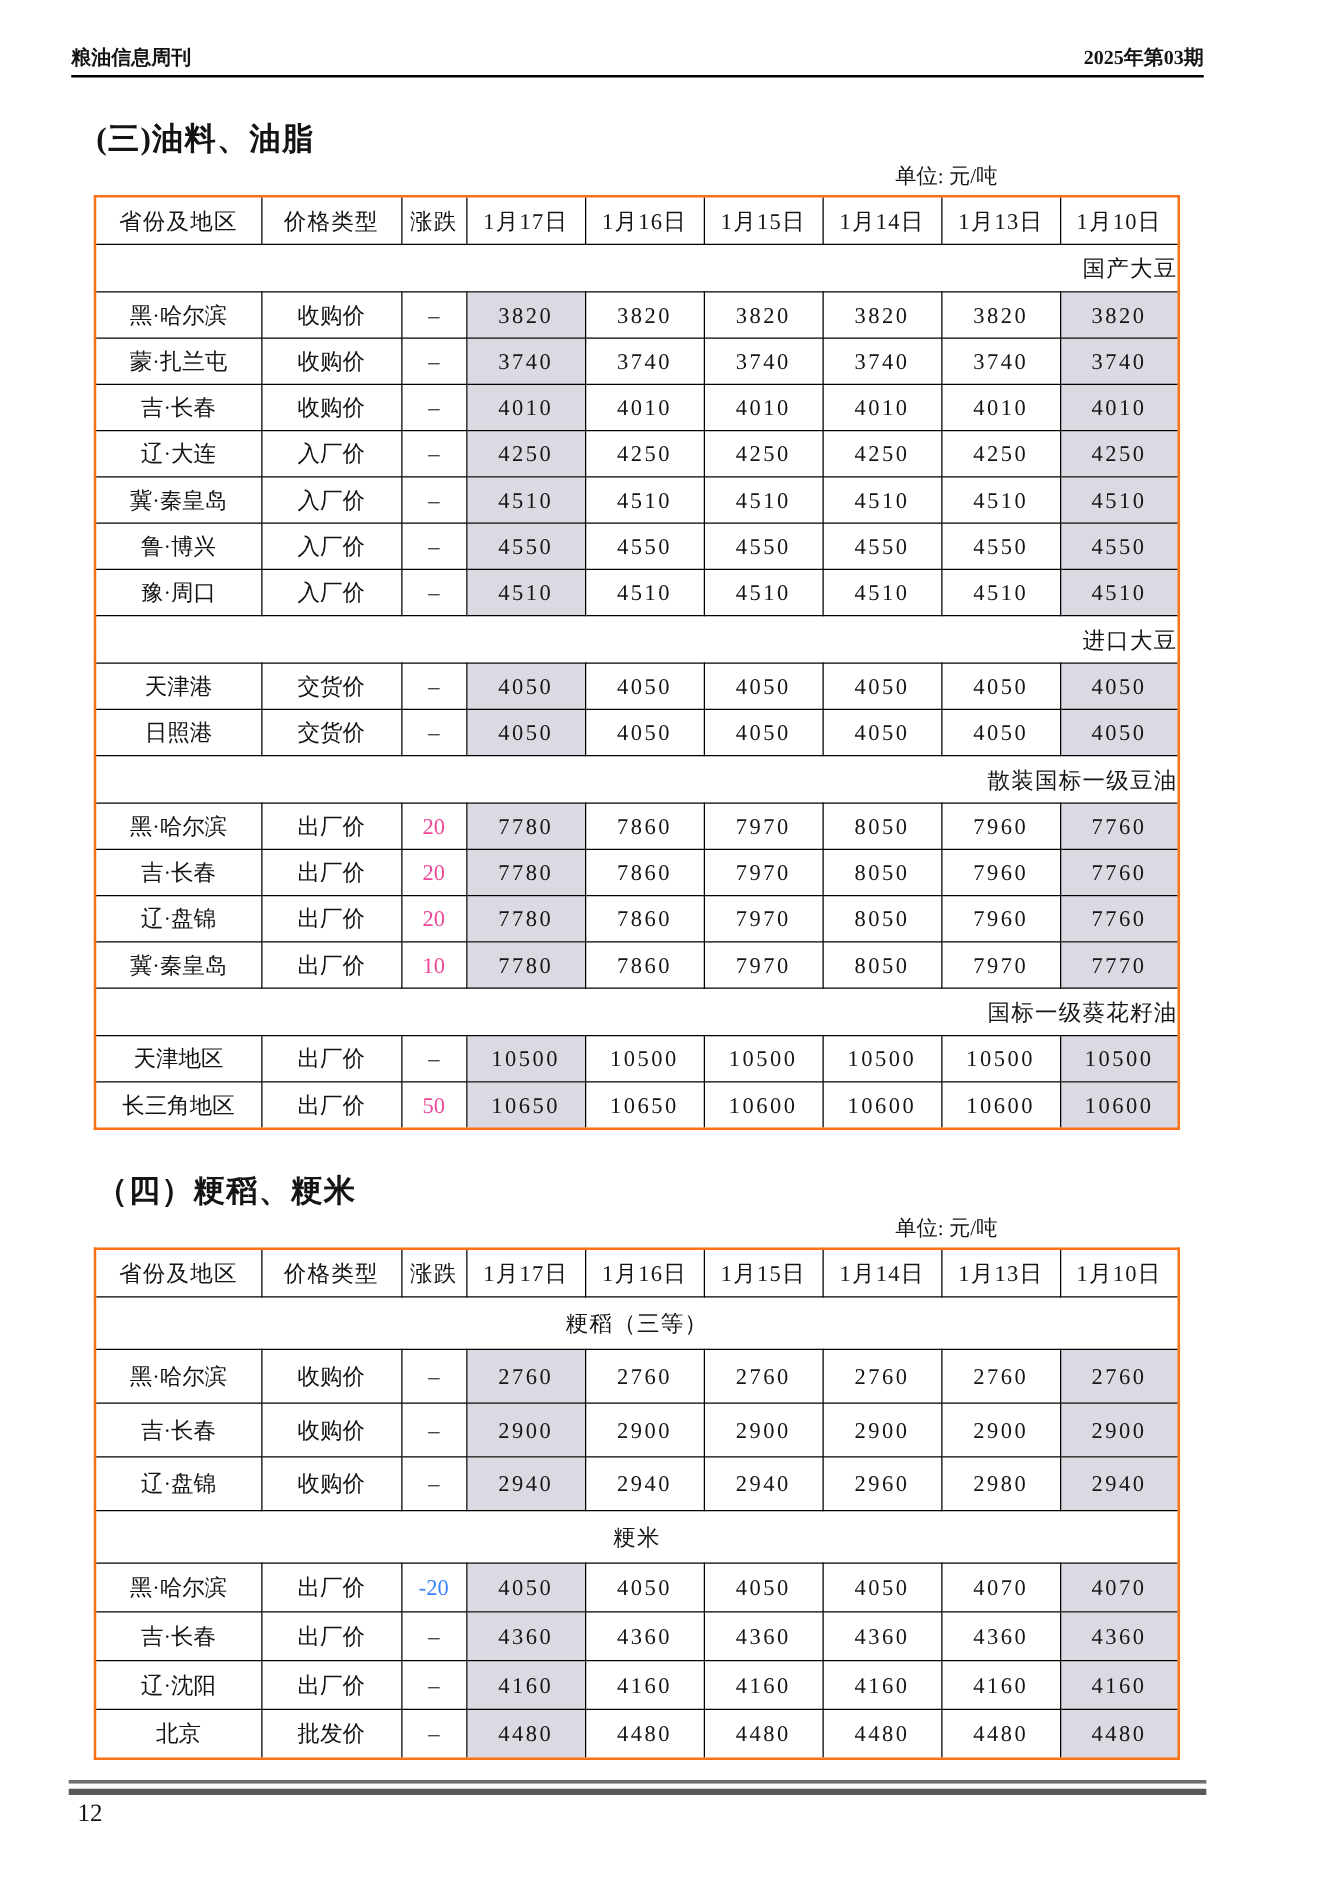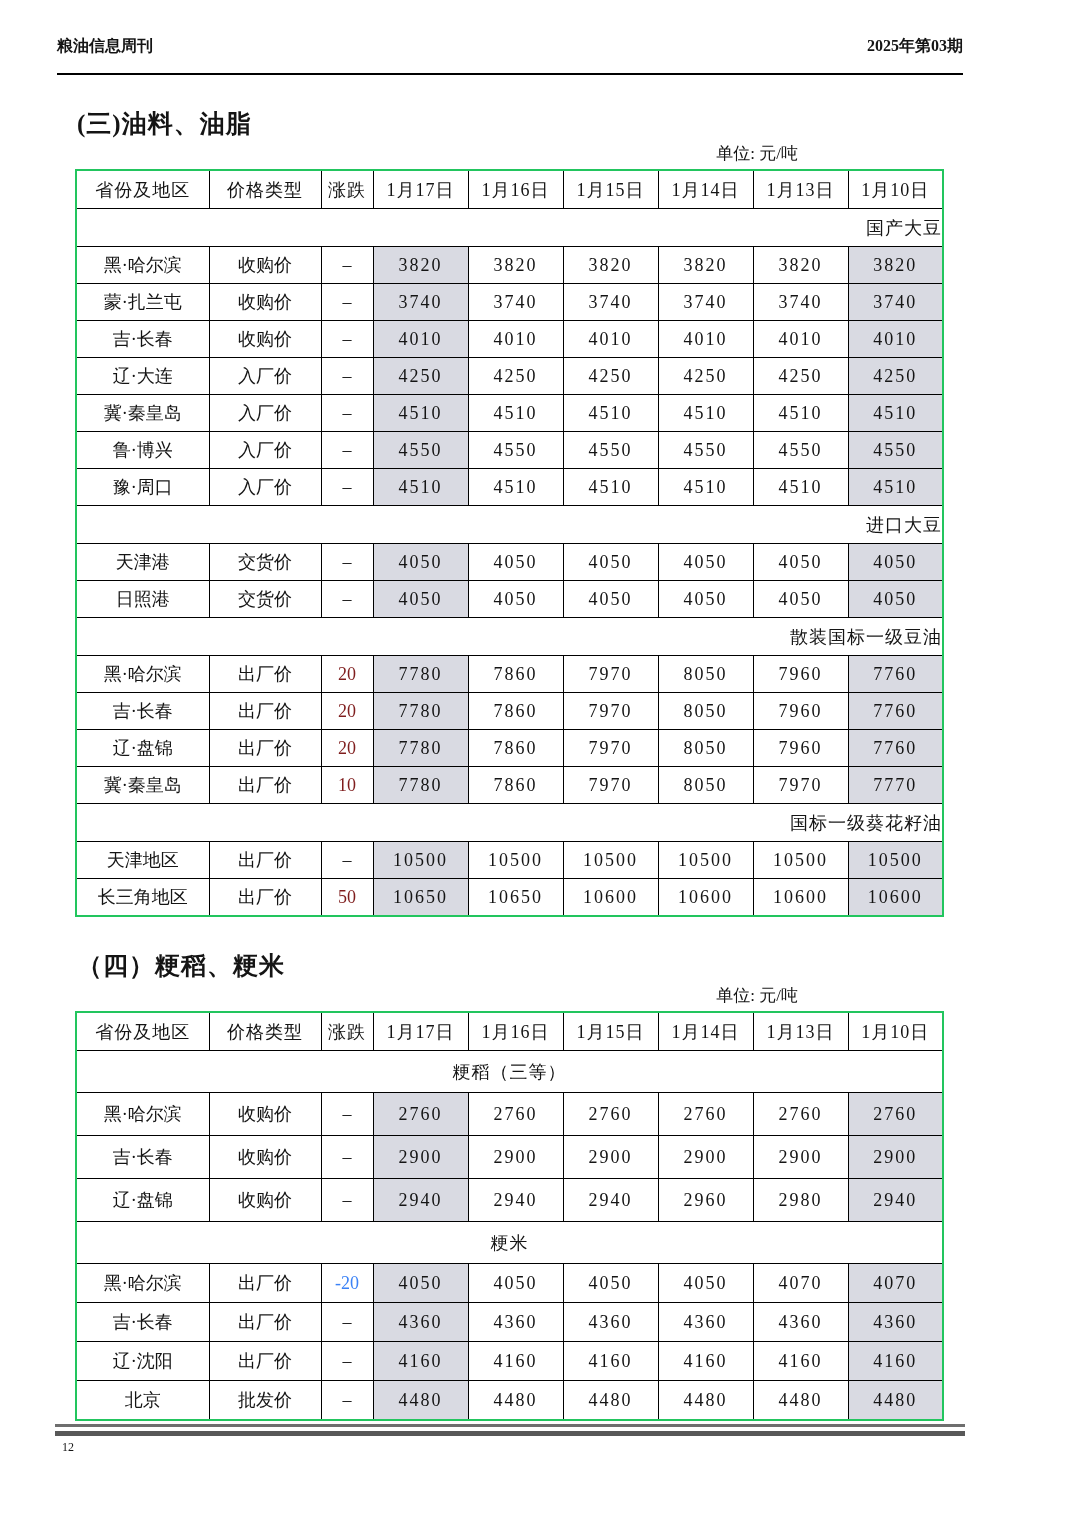--- a/index.html
+++ b/index.html
@@ -7,66 +7,66 @@
     width: 1075px; height: 1519px; position: relative;
     background: #ffffff; color: #141414;
     font-family: "Liberation Serif", "DejaVu Serif", serif;
     overflow: hidden;
   }
   
   .page-header {
     margin: 36px 112px 0 57px;
     display: flex; justify-content: space-between; align-items: flex-end;
     font-size: 16px; font-weight: bold;
-    border-bottom: 2px solid #000; padding-bottom: 16px;
+    border-bottom: 2px solid #000; padding-bottom: 3px;
   }
   
   .main { margin-left: 75px; width: 739px; }
   .section-title {
     margin: 32px 0 2px 2px;
     font-size: 25px; font-weight: bold; letter-spacing: 1px;
     font-family: "Liberation Serif", "DejaVu Serif", serif;
   }
   .unit-label {
     text-align: right; margin: 0 16px 4px 0;
     font-size: 17px;
   }
   
   table.price-table {
     border-collapse: collapse; table-layout: fixed;
-    width: 867px; border: 2px solid #22c55e;
+    width: 867px; border: 2px solid #f97316;
     font-size: 18px;
     padding-left: 32px;
   }
   table.price-table th, table.price-table td {
     border: 1px solid #000; text-align: center; vertical-align: middle;
     padding: 0; overflow: hidden; white-space: nowrap;
   }
   table.price-table th { font-weight: normal; letter-spacing: 1px; }
   td.group-cell { text-align: left; padding-left: 5px; letter-spacing: 1px; }
   td.num { letter-spacing: 2px; }
   td.shaded { background: #d9dae2; }
-  td.chg-up { color: #7f1d1d; }
+  td.chg-up { color: #ec4899; }
   td.chg-down { color: #3b82f6; }
   
   #table-s0 th { height: 37px; }
   #table-s0 td { height: 36px; }
   #table-s0 td.group-cell { height: 37px; text-align: right; }
   #table-s1 th { height: 37px; }
   #table-s1 td.group-cell { height: 41px; }
   #table-s1 tr.g0 td { height: 42px; }
   #table-s1 tr.g1 td { height: 38px; }
   
   .footer-rules { position: absolute; left: 55px; right: 110px; top: 1424px; }
   .footer-rules .rule-thin { height: 3px; background: #6e6e6e; }
   .footer-rules .rule-gap  { height: 4px; background: #ffffff; }
   .footer-rules .rule-thick{ height: 5px; background: #585858; }
   .page-number {
     position: absolute; left: 62px; top: 1440px;
-    font-size: 12px; font-family: "Liberation Serif", "DejaVu Serif", serif;
+    font-size: 20px; font-family: "Liberation Serif", "DejaVu Serif", serif;
   }
 </style>
 </head>
 <body>
 
 <div class="page-header">
   <span>粮油信息周刊</span>
   <span>2025年第03期</span>
 </div>
 

